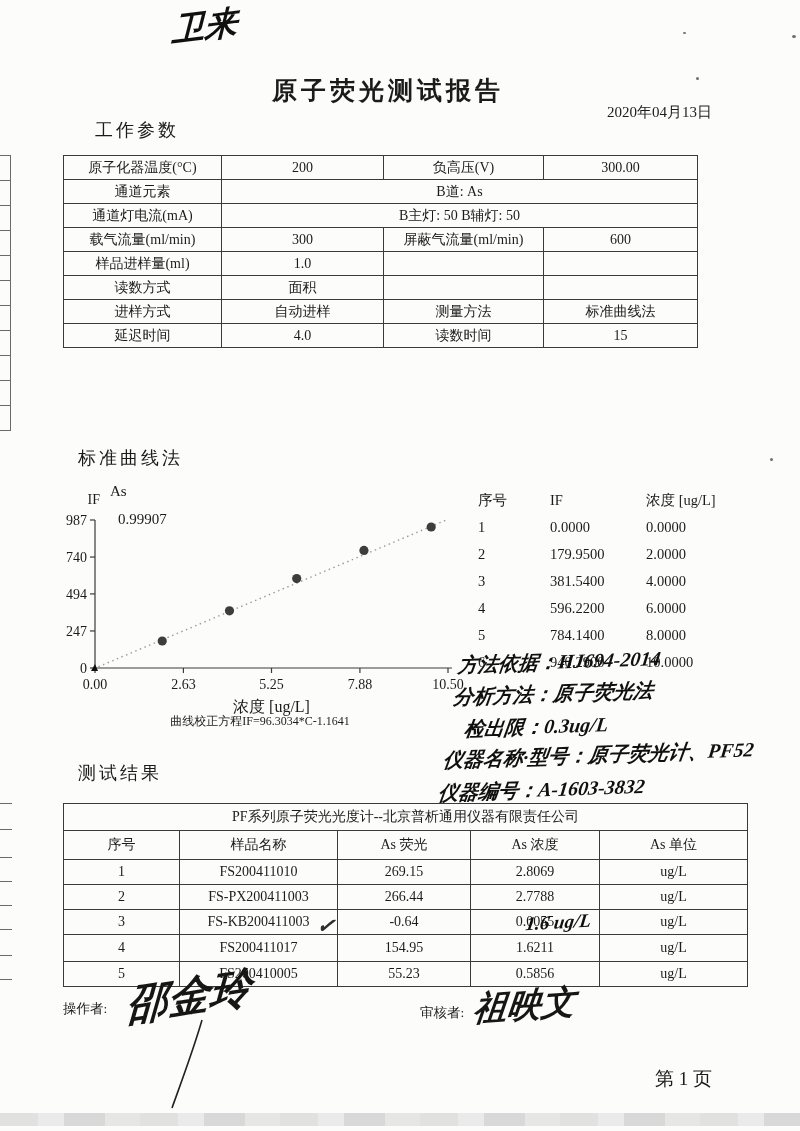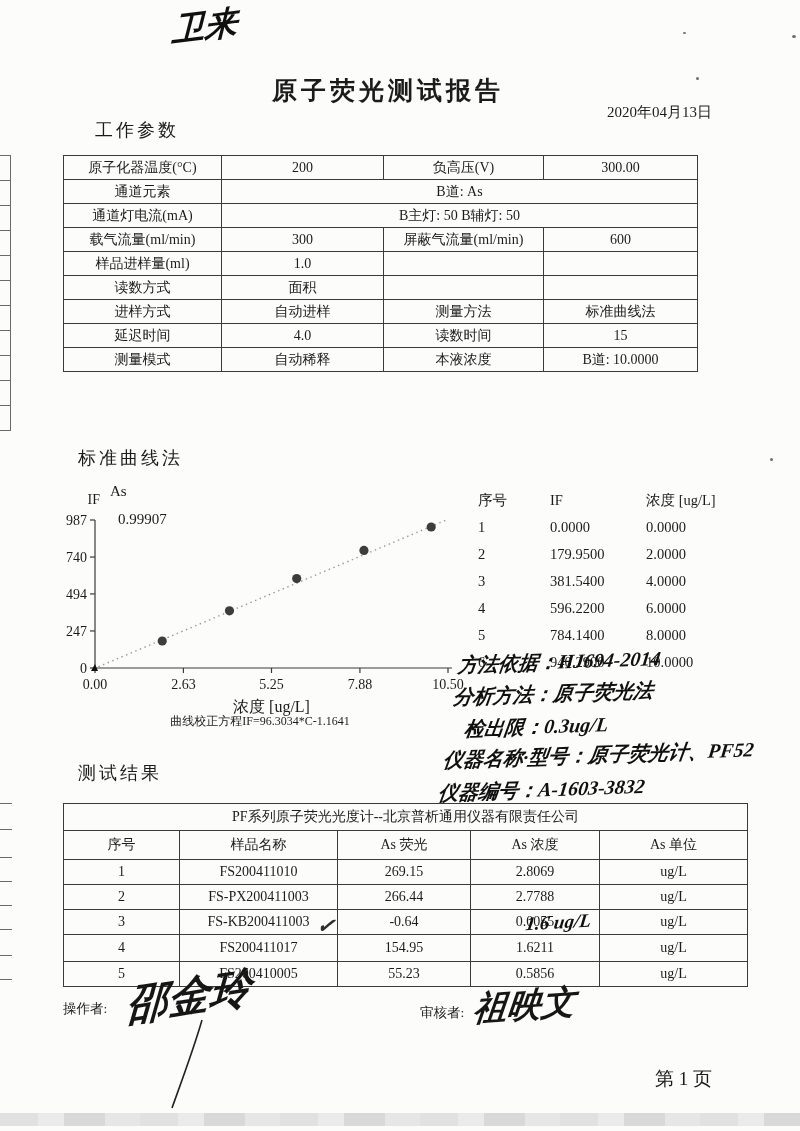--- a/index.html
+++ b/index.html
@@ -110,26 +110,20 @@
           <td style="height: 23px;">进样方式</td>
           <td style="height: 23px;">自动进样</td>
           <td style="height: 23px;">测量方法</td>
           <td style="height: 23px;">标准曲线法</td>
         </tr>
         <tr>
           <td style="height: 23px;">延迟时间</td>
           <td style="height: 23px;">4.0</td>
           <td style="height: 23px;">读数时间</td>
           <td style="height: 23px;">15</td>
-        </tr>
-        <tr>
-          <td style="height: 23px;">测量模式</td>
-          <td style="height: 23px;">自动稀释</td>
-          <td style="height: 23px;">本液浓度</td>
-          <td style="height: 23px;">B道: 10.0000</td>
         </tr>
       </tbody>
   </table>
 
   <div class="abs sec-heading h-curve">标准曲线法</div>
 
   <svg class="abs chart-svg" width="420" height="250" viewBox="0 0 420 250">
       <line x1="47" y1="42" x2="47" y2="190" stroke="#3a3a3a" stroke-width="1.2"></line>
       <line x1="47" y1="190" x2="404" y2="190" stroke="#3a3a3a" stroke-width="1.2"></line>
       <line x1="42" y1="42" x2="47" y2="42" stroke="#3a3a3a" stroke-width="1.2"></line>

